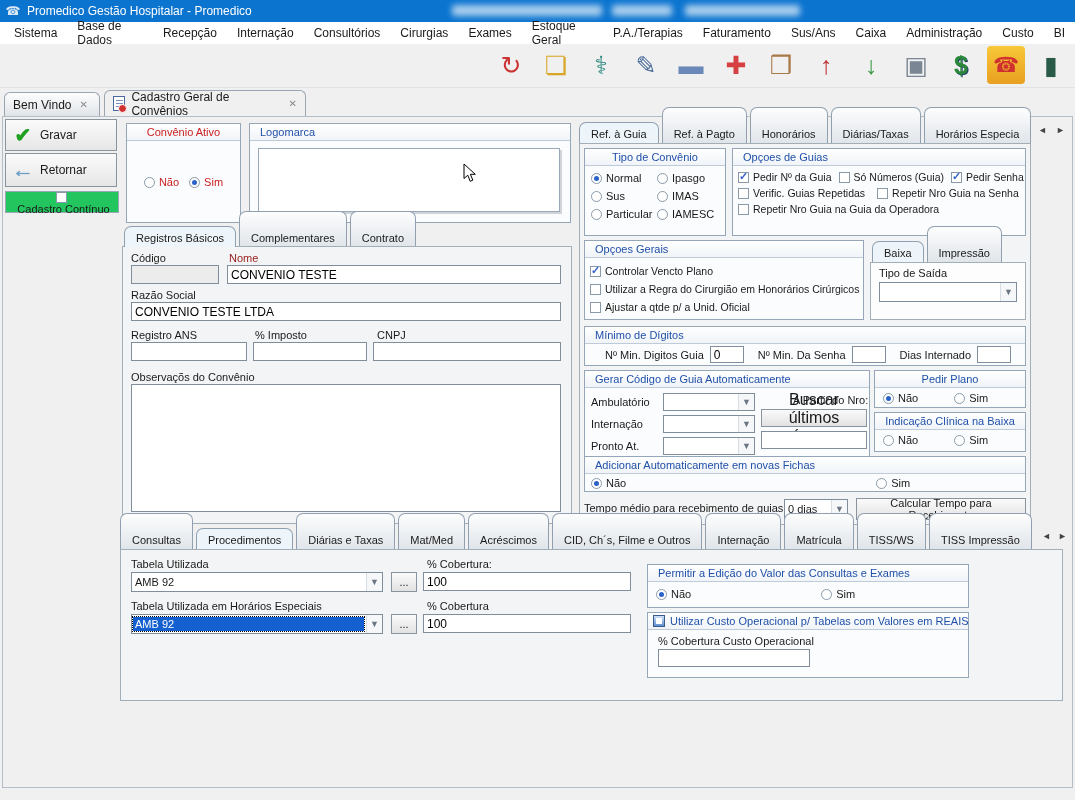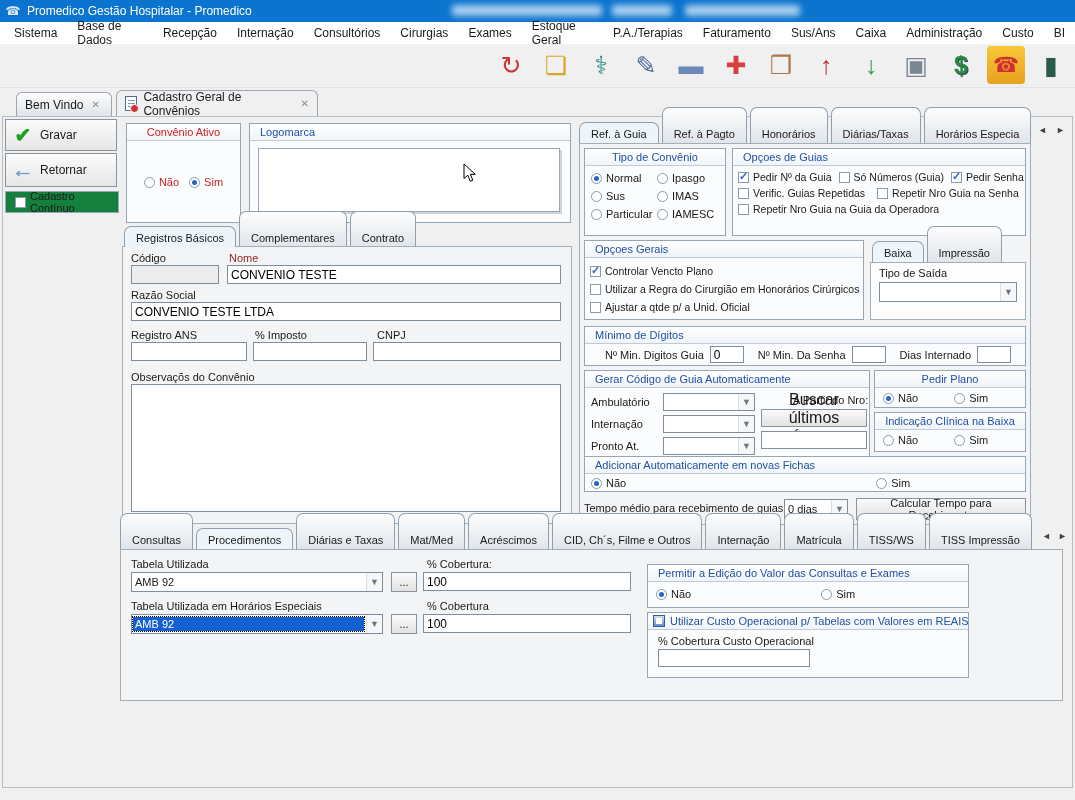--- a/index.html
+++ b/index.html
@@ -23,39 +23,39 @@
   .ticons { position:absolute; left:492px; top:2px; display:flex; gap:7px; }
   .ticon { width:38px; height:38px; display:flex; align-items:center; justify-content:center; font-size:25px; }
   .ti0{color:#cc3333;} .ti1{color:#d9a728;} .ti2{color:#2e8a80;} .ti3{color:#4a6a9a;}
   .ti4{color:#6a88b8;} .ti5{color:#d64040;} .ti6{color:#a87848;} .ti7{color:#c03030;font-weight:bold;}
   .ti8{color:#3a9a46;font-weight:bold;} .ti9{color:#7a8694;}
   .ti10{color:#2a8a3a;font-weight:bold;text-shadow:1px 1px 0 #24406a;}
   .ti11{color:#d03030;background:linear-gradient(#f8c838,#e8a020);border-radius:4px;font-size:21px;}
   .ti12{color:#2a5a48;}
 
   
-  .doctabs { position:absolute; left:12px; top:88px; width:995px; height:28px;text-decoration:underline; }
+  .doctabs { position:absolute; left:0; top:88px; width:995px; height:28px;text-decoration:underline; }
   .dtab { position:absolute; border:1px solid #9aa6b2; border-bottom:none; border-radius:6px 6px 0 0;
           background:linear-gradient(#fdfdfd,#e0e4e8); display:flex; align-items:center; padding:0 8px; font-size:12px; }
   .dtab.active { background:#f0f0f0; z-index:3; }
   .closex { color:#8a8a8a; font-size:10px; margin-left:8px; }
   .docicon { width:13px; height:15px; border:1px solid #4a6a9a; background:#fff; position:relative; margin-right:6px; }
   .docicon::before { content:""; position:absolute; left:2px; top:3px; width:7px; height:1px; background:#7a92c0; box-shadow:0 3px 0 #7a92c0, 0 6px 0 #7a92c0; }
   .docicon::after { content:""; position:absolute; right:-3px; bottom:-3px; width:7px; height:7px; border-radius:50%; background:#d03030; border:1px solid #fff; }
 
   
   #page { position:absolute; left:2px; top:116px; width:1071px; height:672px; border:1px solid #b4bec8; background:#f0f0f0; }
 
   
   .sbtn { position:absolute; border:1px solid #8a949e; background:linear-gradient(#fbfbfb,#e6e6e6);
           display:flex; align-items:center; font-size:12px; }
   .sbtn .glyph { width:34px; text-align:center; }
   .g-check { color:#1fa01f; font-size:20px; font-weight:bold; }
   .g-back { color:#6aa2cc; font-size:22px; font-weight:bold; text-shadow:0 0 1px #3a6a9a; }
-  .contbox { position:absolute; border:1px solid #98a8b8; background:#15803d; display:flex; align-items:center; padding-left:9px; font-size:11px; }
+  .contbox { position:absolute; border:1px solid #98a8b8; background:#22c55e; display:flex; align-items:center; padding-left:3px; font-size:11px;flex-direction:column; }
 
   
   .grp { position:absolute; border:1px solid #94a6b8; background:#fbfcfd; }
   .grp-t { height:17px; line-height:16px; padding-left:10px; color:#2050a8; font-size:11px;
            border-bottom:1px solid #bfccd8; background:linear-gradient(#ffffff,#f0f4f8); white-space:nowrap; overflow:hidden; }
   .grp-t.center { text-align:center; padding-left:0; }
   .grp.red .grp-t { color:#cc2020; }
   .grp-c { position:relative; width:100%; }
 
   

